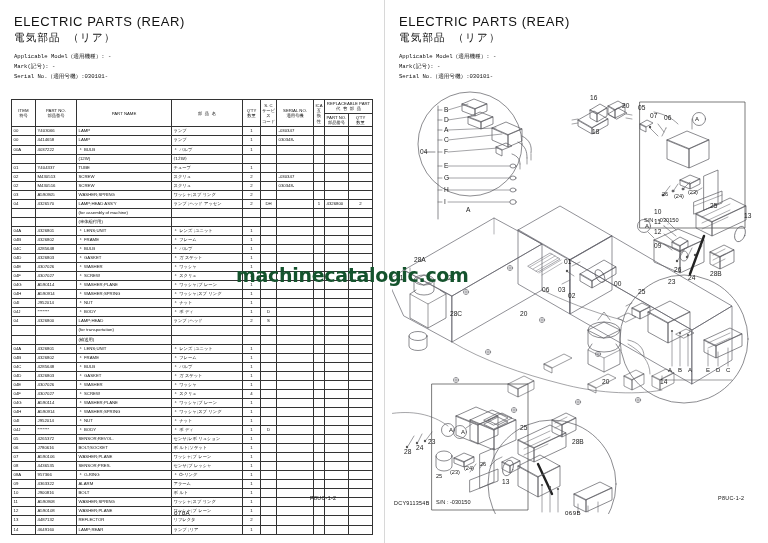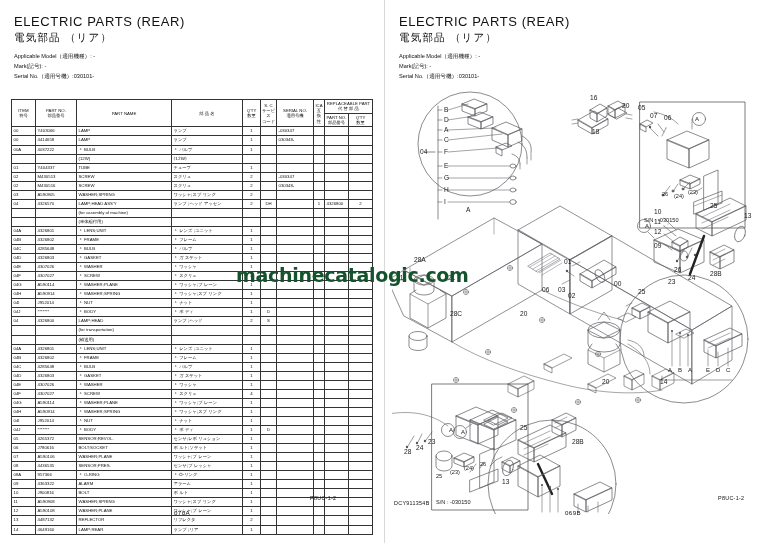--- a/index.html
+++ b/index.html
@@ -23,21 +23,21 @@
   .c-pno{width:40px;}
   .c-pname{width:94px;}
   .c-jname{width:70px;}
   .c-qty{width:17px;text-align:center;}
   .c-sc{width:15px;text-align:center;}
   .c-ser{width:36px;}
   .c-ica{width:10px;text-align:center;}
   .c-rpno{width:42px;}
   .c-rqty{width:15px;text-align:center;}
   .jp{font-family:"DejaVu Sans",sans-serif;font-size:3.9px;}
-  .hjp{font-family:Liberation Sans, sans-serif;}
+  .hjp{font-family:Liberation Mono, monospace;}
 
   
   .pagecode{position:absolute;font-size:6.2px;letter-spacing:.4px;}
   .doccode{position:absolute;font-size:5.4px;letter-spacing:.3px;}
 
   
   .diagram{position:absolute;left:392px;top:84px;width:372px;height:430px;}
   .diagram svg{display:block;}
   .wm{position:absolute;left:236px;top:264px;font-size:19px;font-weight:700;color:#14532d;letter-spacing:-.3px;font-family:"DejaVu Sans",sans-serif;pointer-events:none;}
 </style>

